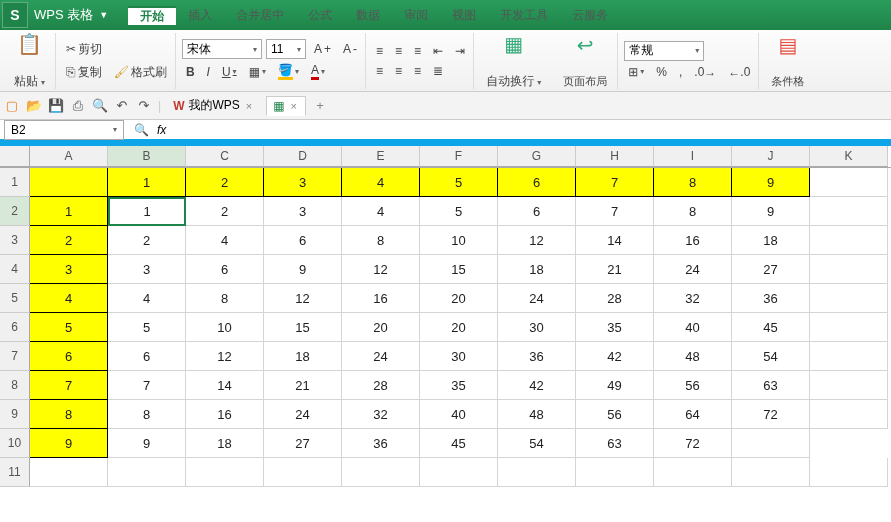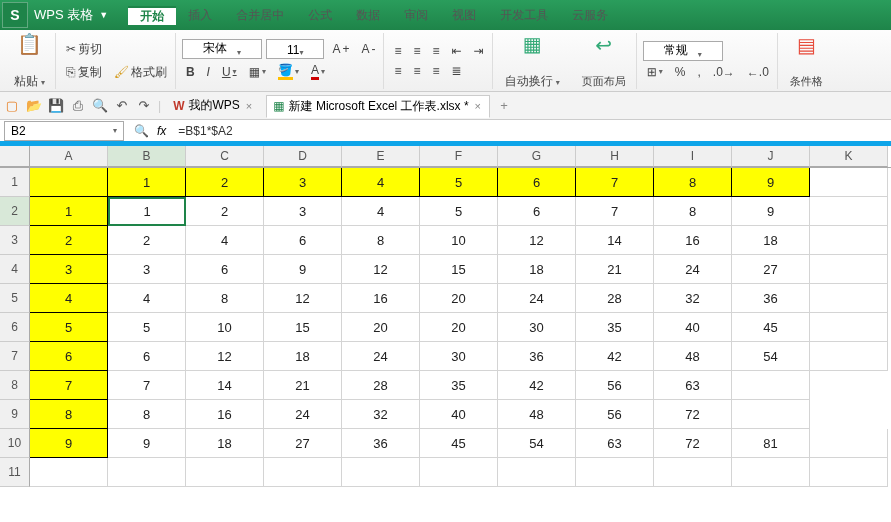--- a/index.html
+++ b/index.html
@@ -12,29 +12,29 @@
 .menu-item.active{background:#fff;color:#1e8449;font-weight:bold;border-top:2px solid #1e8449}
 .menu-bar-inner{display:flex;background:linear-gradient(#f5f5f5,#e8e8e8);flex:1}
 .ribbon{height:62px;background:linear-gradient(#fdfdfd,#f0f0f0);border-bottom:1px solid #ccc;display:flex;align-items:center;padding:0 4px;gap:2px}
 .rib-group{display:flex;flex-direction:column;gap:2px;padding:0 4px;height:56px;justify-content:center;border-right:1px solid #ddd}
 .rib-group.no-border{border-right:none}
 .rib-big{display:flex;flex-direction:column;align-items:center;justify-content:center;padding:0 6px;cursor:pointer}
 .rib-big-icon{width:26px;height:26px;display:flex;align-items:center;justify-content:center;font-size:20px}
 .rib-big-label{font-size:11px;color:#444;margin-top:16px}
 .rib-row{display:flex;gap:4px;align-items:center}
 .rib-btn{padding:2px 4px;cursor:pointer;color:#444;display:flex;align-items:center;gap:2px}
-.rib-sel{border:1px solid #aaa;background:#fff;padding:1px 20px;height:20px;display:flex;align-items:flex-end;min-width:80px;justify-content:space-between}
+.rib-sel{border:1px solid #aaa;background:#fff;padding:1px 4px;height:20px;display:flex;align-items:center;min-width:80px;justify-content:space-between}
 .rib-sel.small{min-width:40px}
 .caret{font-size:8px;color:#666}
 .doc-bar{height:28px;background:#f3f3f3;border-bottom:1px solid #ccc;display:flex;align-items:center;padding:0 4px;gap:6px}
 .doc-icon{width:16px;height:16px;display:flex;align-items:center;justify-content:center;font-size:13px}
 .doc-tab{display:flex;align-items:center;gap:4px;padding:2px 6px;cursor:pointer}
 .doc-tab.active{background:#fff;border:1px solid #ccc;border-bottom:1px solid #fff;margin-bottom:-1px}
 .doc-close{color:#888;font-size:11px;padding:0 2px}
-.formula-bar{height:26px;display:flex;align-items:center;border-bottom:5px solid #0ea5e9}
+.formula-bar{height:26px;display:flex;align-items:center;border-bottom:7px solid #0ea5e9}
 .name-box{width:120px;border:1px solid #aaa;margin:2px 4px;padding:2px 6px;background:#fff;display:flex;justify-content:space-between;align-items:center}
 .fx-area{display:flex;align-items:center;gap:8px;padding:0 6px}
 .fx-input{flex:1;padding:2px 6px;color:#333}
 .grid-wrap{position:relative}
 .col-headers{display:flex;height:22px;border-bottom:1px solid #aaa}
 .corner{width:30px;background:#f0f0f0;border-right:1px solid #aaa;border-bottom:1px solid #aaa}
 .col-h{width:78px;background:#f0f0f0;border-right:1px solid #ccc;display:flex;align-items:center;justify-content:center;color:#555;border-bottom:1px solid #aaa}
 .col-h.sel{background:#d8e8d8}
 .grid-body{display:flex;flex-direction:column}
 .row{display:flex;height:29px}
@@ -178,36 +178,34 @@
   <span class="doc-icon" style="color:#555">↶</span>
   <span class="doc-icon" style="color:#555">↷</span>
   <span style="color:#ccc">|</span>
   <div class="doc-tab">
     <span style="color:#c0392b;font-weight:bold">W</span>
     <span>我的WPS</span>
     <span class="doc-close">×</span>
   </div>
   <div class="doc-tab active">
     <span style="color:#1e8449">▦</span>
-    <span>新建 Microsoft Excel 工作表.xlsx *</span>
     <span class="doc-close">×</span>
   </div>
   <span class="doc-icon" style="color:#888">+</span>
 </div>
 
 <div class="formula-bar">
   <div class="name-box">
     <span>B2</span>
     <span class="caret">▾</span>
   </div>
   <div class="fx-area">
     <span style="color:#888">🔍</span>
     <span style="font-style:italic">fx</span>
   </div>
-  <div class="fx-input">=B$1*$A2</div>
 </div>
 
 <div class="grid-wrap">
   <div class="col-headers">
     <div class="corner"></div>
     <div id="colh" style="display: flex;">
         <div class="col-h">A</div>
         <div class="col-h sel">B</div>
         <div class="col-h">C</div>
         <div class="col-h">D</div>
@@ -321,49 +319,50 @@
       </div>
       <div class="row">
         <div class="row-h">8</div>
         <div class="cell yellow">7</div>
         <div class="cell">7</div>
         <div class="cell">14</div>
         <div class="cell">21</div>
         <div class="cell">28</div>
         <div class="cell">35</div>
         <div class="cell">42</div>
+        <div class="cell">49</div>
         <div class="cell">56</div>
         <div class="cell">63</div>
         <div class="cell"></div>
       </div>
       <div class="row">
         <div class="row-h">9</div>
         <div class="cell yellow">8</div>
         <div class="cell">8</div>
         <div class="cell">16</div>
         <div class="cell">24</div>
         <div class="cell">32</div>
         <div class="cell">40</div>
         <div class="cell">48</div>
         <div class="cell">56</div>
+        <div class="cell">64</div>
         <div class="cell">72</div>
         <div class="cell"></div>
       </div>
       <div class="row">
         <div class="row-h">10</div>
         <div class="cell yellow">9</div>
         <div class="cell">9</div>
         <div class="cell">18</div>
         <div class="cell">27</div>
         <div class="cell">36</div>
         <div class="cell">45</div>
         <div class="cell">54</div>
         <div class="cell">63</div>
         <div class="cell">72</div>
-        <div class="cell">81</div>
         <div class="cell"></div>
       </div>
       <div class="row">
         <div class="row-h">11</div>
         <div class="cell"></div>
         <div class="cell"></div>
         <div class="cell"></div>
         <div class="cell"></div>
         <div class="cell"></div>
         <div class="cell"></div>

